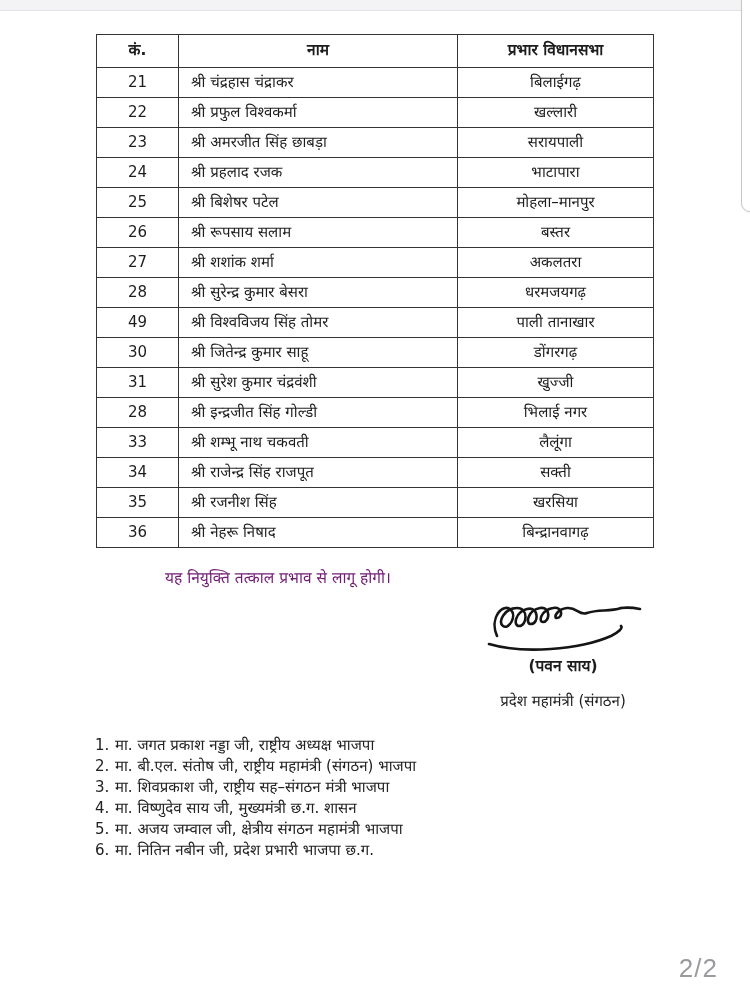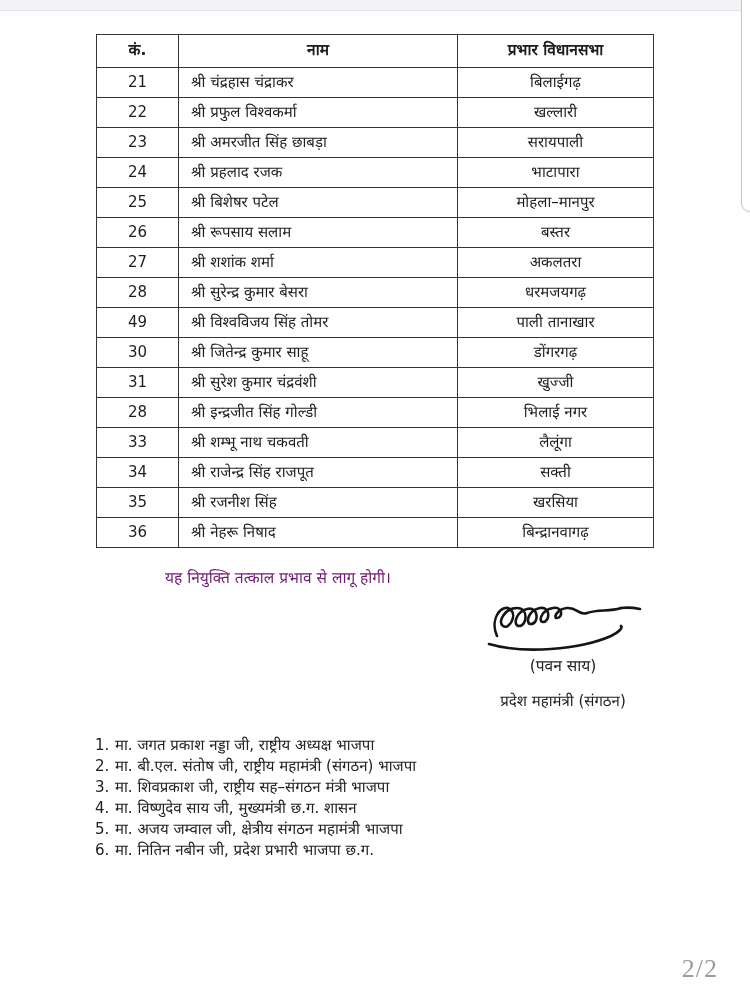--- a/index.html
+++ b/index.html
@@ -15,21 +15,21 @@
   }
   
   .scroll-thumb{
     position:absolute;top:-38px;right:-9px;width:16px;height:248px;
     background:#ffffff;border:1.5px solid #c7c7cc;border-radius:9px;
     box-shadow:0 1px 2px rgba(0,0,0,.06);
   }
   
   .page-indicator{
     position:absolute;right:32px;bottom:2px;
-    font-family:Liberation Serif, serif;
+    font-family:Liberation Sans, sans-serif;
     font-size:26px;color:#9b9b9f;letter-spacing:1px;
   }
   
   table.doc-table{
     position:absolute;left:96px;top:34px;width:557px;
     border-collapse:collapse;table-layout:fixed;
   }
   .doc-table col.c-no{width:82px;}
   .doc-table col.c-name{width:279px;}
   .doc-table col.c-vs{width:196px;}
@@ -43,21 +43,21 @@
   .doc-table td.cell-name{text-align:left;padding-left:12px;}
   
   .note{
     position:absolute;left:165px;top:566px;font-size:15.5px;color:#701a75;
   }
   
   .sig-block{
     position:absolute;left:470px;top:596px;width:186px;text-align:center;
   }
   .sig-scribble{display:block;margin:0 auto -2px auto;}
-  .sig-name{font-weight:normal;font-size:15.5px;margin-top:2px;}
+  .sig-name{font-weight:bold;font-size:15.5px;margin-top:2px;}
   .sig-title{font-size:15px;margin-top:14px;}
   
   .copies{
     position:absolute;left:95px;top:735px;width:480px;
   }
   .copies-heading{font-weight:bold;font-size:16.5px;margin-bottom:4px;}
   .copy-item{display:flex;font-size:15px;line-height:21px;color:#222;}
   .copy-item .num{width:20px;flex:0 0 20px;}
   .copy-item .txt{flex:1;}
 </style>

